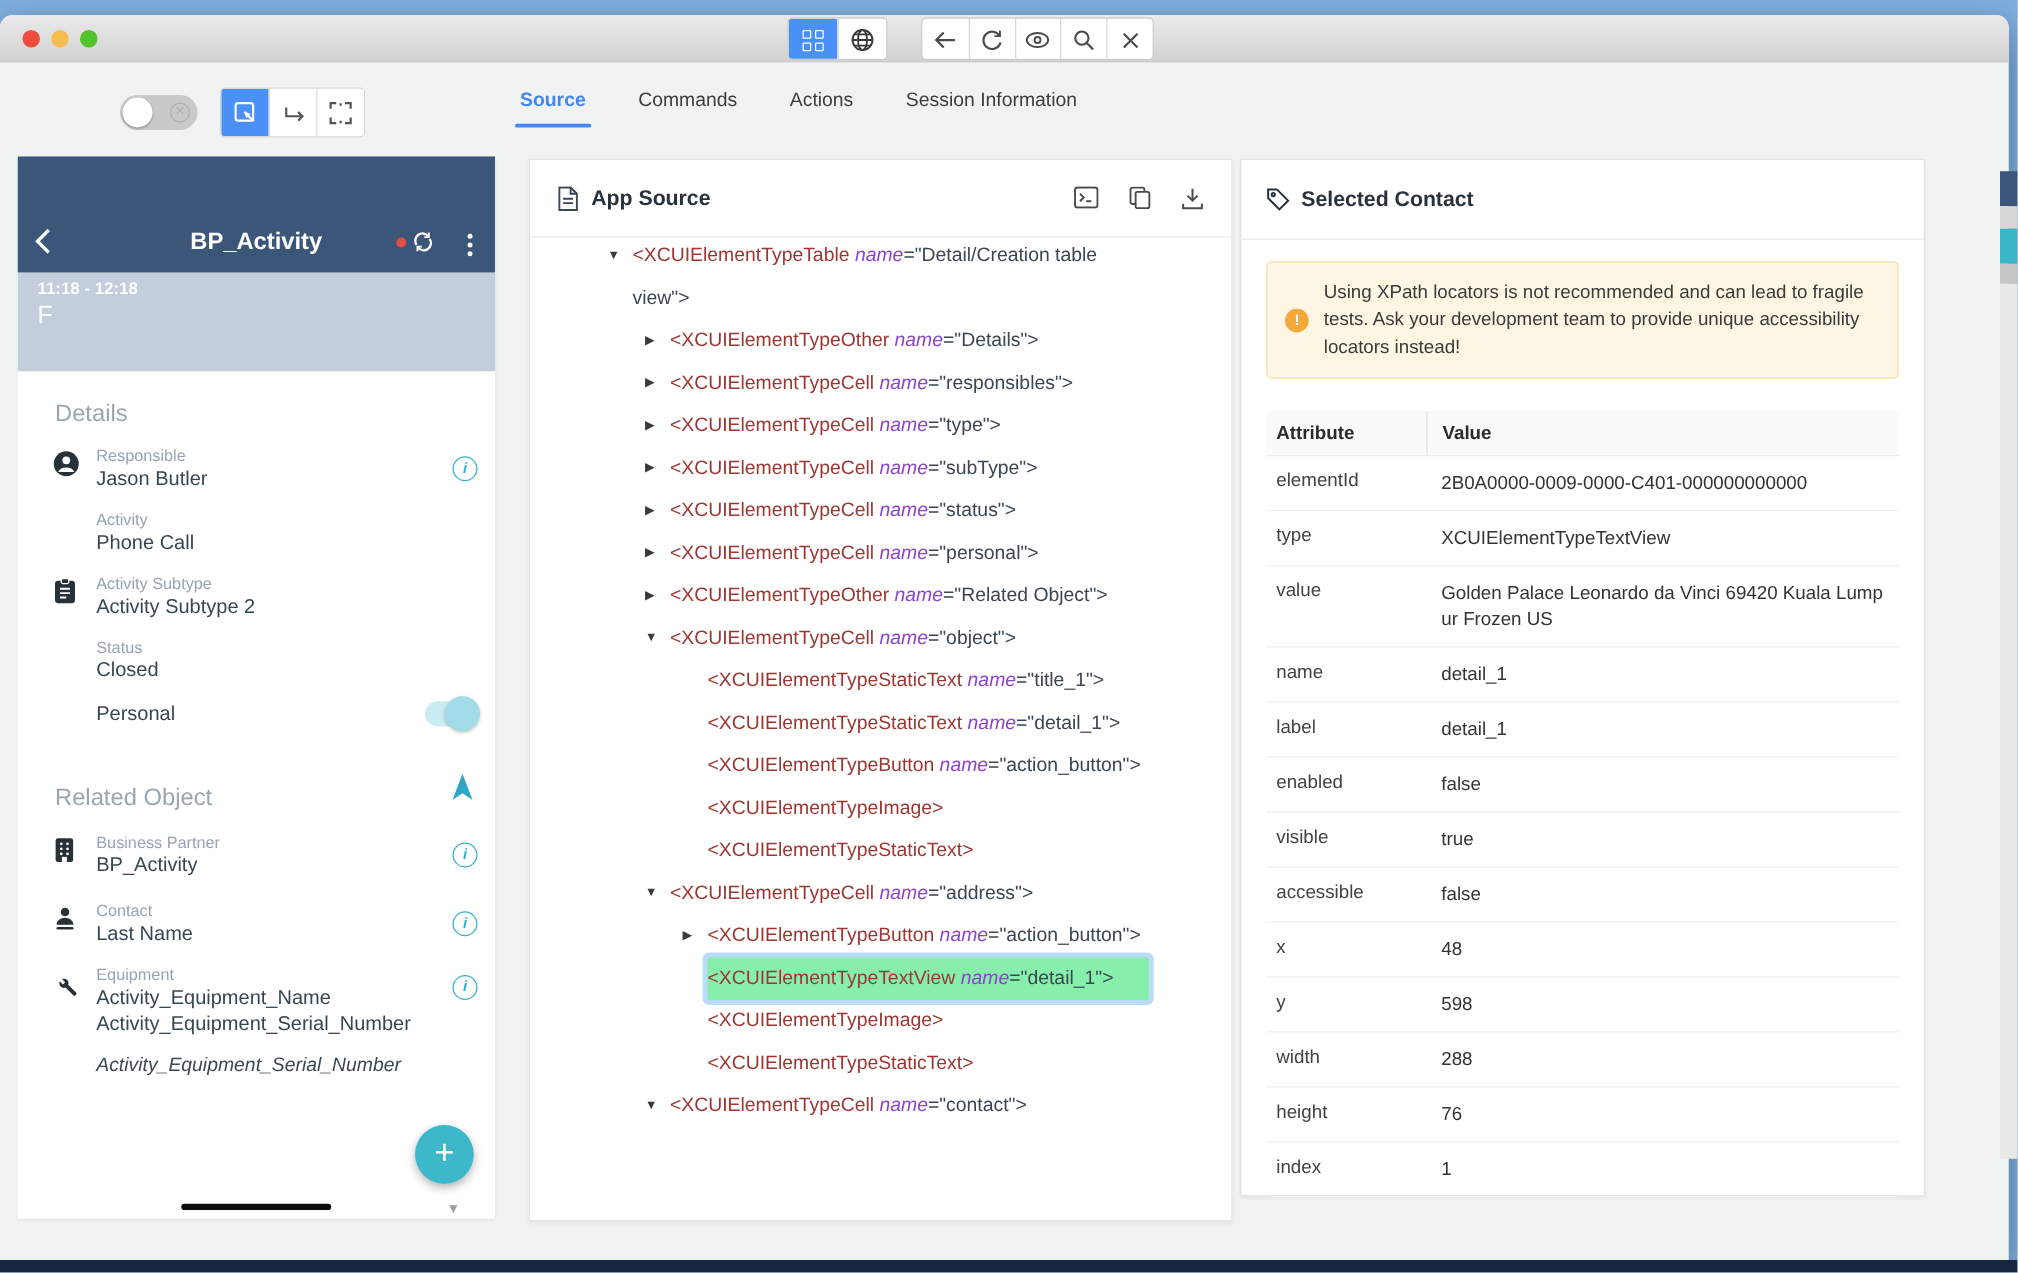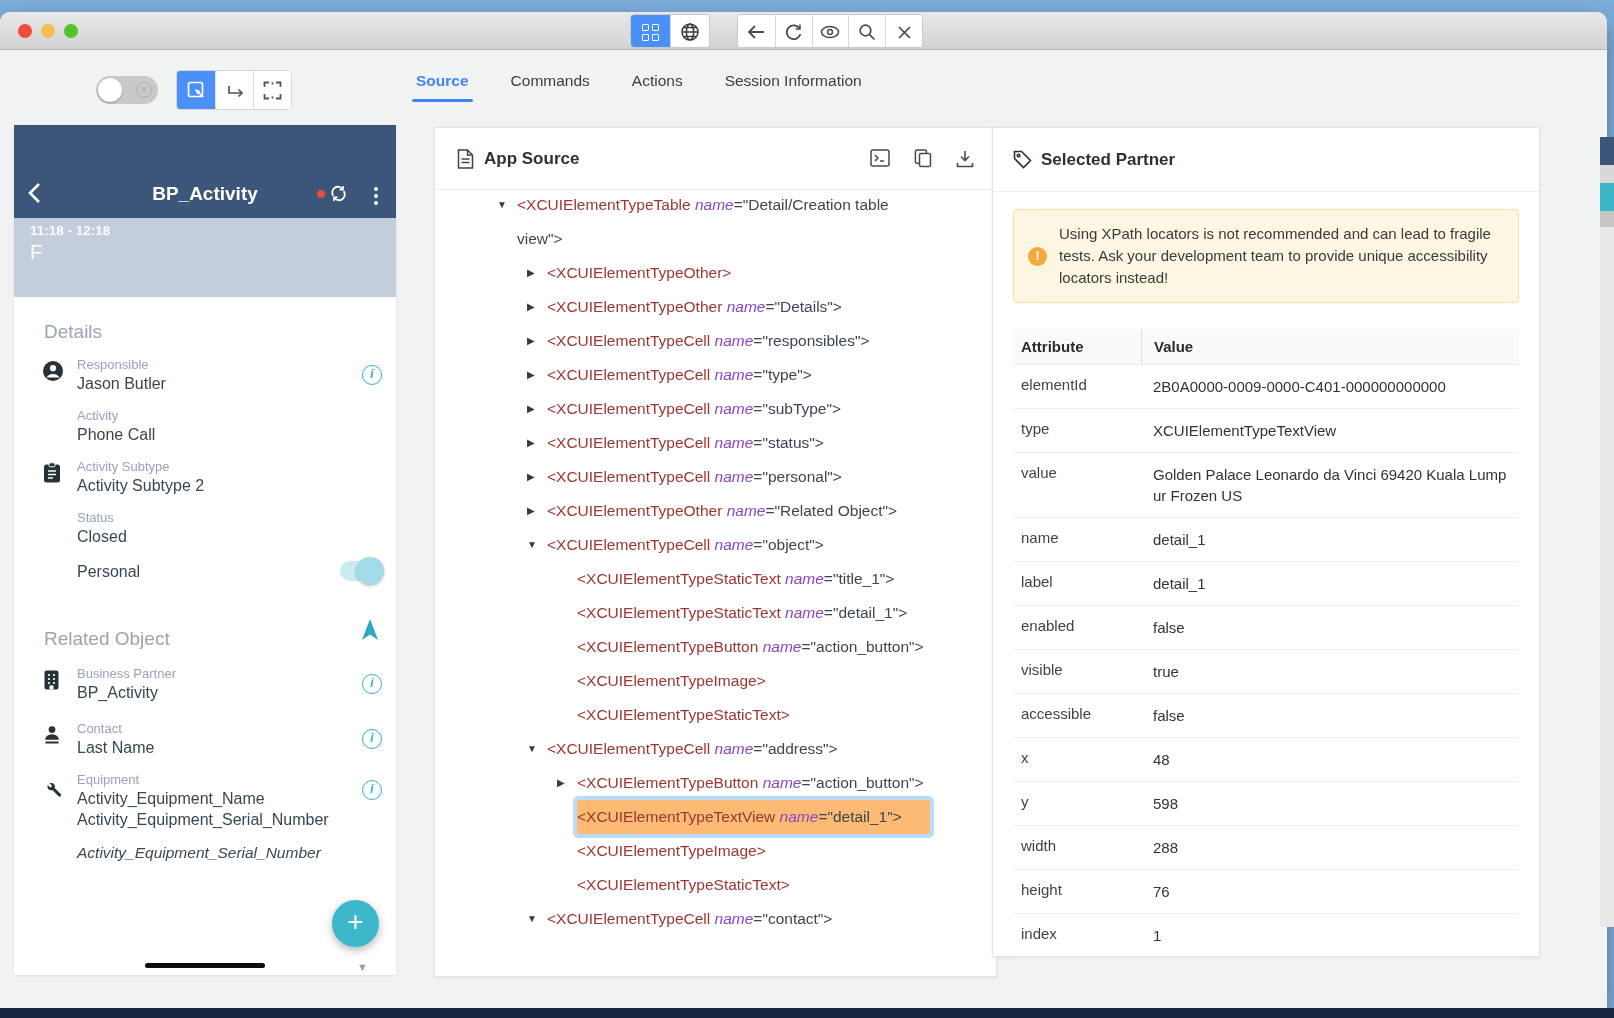--- a/index.html
+++ b/index.html
@@ -71,32 +71,32 @@
   .addr-block { position:relative; margin:16px 56px 0 63px; background:#a19ad8; padding:4px 10px; width:280px; }
   .addr-line { font-size:15.5px; font-style:italic; color:#3f435c; line-height:18px; }
   .nav-arrow { position:absolute; right:14px; top:320px; color:#2fa6c4; }
   .extra-italic { margin:14px 56px 0 63px; font-size:15.5px; font-style:italic; color:#3c4852; }
   .fab { position:absolute; right:17px; bottom:28px; width:47px; height:47px; border-radius:50%; background:#3db7ca;
          color:#fff; font-size:28px; font-weight:400; text-align:center; line-height:44px; box-shadow:0 3px 8px rgba(0,0,0,.3); }
   .home-bar { position:absolute; left:50%; transform:translateX(-50%); bottom:7px; width:120px; height:5px; background:#0d0d0d; border-radius:3px; }
   .scroll-hint { position:absolute; right:28px; bottom:2px; color:#9e9e9e; font-size:11px; }
 
   
-  .source-panel { left:434px; top:115px; width:563px; height:850px; overflow:hidden; }
+  .source-panel { left:423px; top:115px; width:563px; height:850px; overflow:hidden; }
   .src-header { height:62px; display:flex; align-items:center; padding:0 22px; border-bottom:1px solid #ececec; }
   .src-title { font-size:17px; font-weight:700; color:#28323c; margin-left:10px; flex:1; }
   .src-icons { display:flex; gap:24px; color:#4a4a4a; }
   .tree { padding:2px 66px 0 62px; margin-top:-4px; }
   .tree-row { line-height:34px; font-size:15.5px; cursor:default; }
   .tree-row .tw { display:inline-block; width:20px; vertical-align:top; color:#3a3a3a; font-size:10px; }
   .tree-row .tx { display:inline-block; width:calc(100% - 20px); vertical-align:top; }
   .t-tag { color:#9c3632; }
   .t-attr { color:#8b44c9; font-style:italic; }
   .t-val { color:#3b4650; }
-  .tree-row.sel .tx { background:#fdba74; box-shadow:0 0 0 4px #b9ddf8; border-radius:2px; }
+  .tree-row.sel .tx { background:#86efac; box-shadow:0 0 0 4px #b9ddf8; border-radius:2px; }
   .ind1{ padding-left:0; } .ind2{ padding-left:30px; } .ind3{ padding-left:60px; }
 
   
   .selected-panel { left:992px; top:115px; width:548px; height:830px; }
   .sel-header { height:64px; display:flex; align-items:center; padding:0 20px; border-bottom:1px solid #ececec; color:#28323c; }
   .sel-title { font-size:17px; font-weight:700; margin-left:9px; }
   .warn-box { margin:17px 20px 26px 20px; background:#fdf6e2; border:1px solid #f2e0a4; border-radius:4px;
               padding:13px 16px 13px 14px; display:flex; gap:12px; align-items:center; }
   .warn-ic { flex:0 0 19px; width:19px; height:19px; border-radius:50%; background:#f5a93d; color:#fff; font-size:12px; font-weight:700; text-align:center; line-height:19px; }
   .warn-text { font-size:15px; line-height:22px; color:#3a3a3a; }
@@ -380,21 +380,20 @@
         </svg>
         <svg width="18" height="19" viewBox="0 0 18 19" fill="none" stroke="#4a4a4a" stroke-width="1.6">
           <path d="M9 2 V11"></path>
             <path d="M5 7.5 L9 11.5 L13 7.5"></path>
             <path d="M1.5 14 V17.5 H16.5 V14"></path>
         </svg>
       </span>
     </div>
     <div class="tree">
         <div class="tree-row ind1"><span class="tw">▼</span><span class="tx"><span class="t-tag">&lt;XCUIElementTypeTable</span> <i class="t-attr">name</i><span class="t-val">="Detail/Creation table view"&gt;</span></span></div>
-        <div class="tree-row ind2"><span class="tw">▶</span><span class="tx"><span class="t-tag">&lt;XCUIElementTypeOther&gt;</span></span></div>
         <div class="tree-row ind2"><span class="tw">▶</span><span class="tx"><span class="t-tag">&lt;XCUIElementTypeOther</span> <i class="t-attr">name</i><span class="t-val">="Details"&gt;</span></span></div>
         <div class="tree-row ind2"><span class="tw">▶</span><span class="tx"><span class="t-tag">&lt;XCUIElementTypeCell</span> <i class="t-attr">name</i><span class="t-val">="responsibles"&gt;</span></span></div>
         <div class="tree-row ind2"><span class="tw">▶</span><span class="tx"><span class="t-tag">&lt;XCUIElementTypeCell</span> <i class="t-attr">name</i><span class="t-val">="type"&gt;</span></span></div>
         <div class="tree-row ind2"><span class="tw">▶</span><span class="tx"><span class="t-tag">&lt;XCUIElementTypeCell</span> <i class="t-attr">name</i><span class="t-val">="subType"&gt;</span></span></div>
         <div class="tree-row ind2"><span class="tw">▶</span><span class="tx"><span class="t-tag">&lt;XCUIElementTypeCell</span> <i class="t-attr">name</i><span class="t-val">="status"&gt;</span></span></div>
         <div class="tree-row ind2"><span class="tw">▶</span><span class="tx"><span class="t-tag">&lt;XCUIElementTypeCell</span> <i class="t-attr">name</i><span class="t-val">="personal"&gt;</span></span></div>
         <div class="tree-row ind2"><span class="tw">▶</span><span class="tx"><span class="t-tag">&lt;XCUIElementTypeOther</span> <i class="t-attr">name</i><span class="t-val">="Related Object"&gt;</span></span></div>
         <div class="tree-row ind2"><span class="tw">▼</span><span class="tx"><span class="t-tag">&lt;XCUIElementTypeCell</span> <i class="t-attr">name</i><span class="t-val">="object"&gt;</span></span></div>
         <div class="tree-row ind3"><span class="tw"></span><span class="tx"><span class="t-tag">&lt;XCUIElementTypeStaticText</span> <i class="t-attr">name</i><span class="t-val">="title_1"&gt;</span></span></div>
         <div class="tree-row ind3"><span class="tw"></span><span class="tx"><span class="t-tag">&lt;XCUIElementTypeStaticText</span> <i class="t-attr">name</i><span class="t-val">="detail_1"&gt;</span></span></div>
@@ -409,21 +408,21 @@
         <div class="tree-row ind2"><span class="tw">▼</span><span class="tx"><span class="t-tag">&lt;XCUIElementTypeCell</span> <i class="t-attr">name</i><span class="t-val">="contact"&gt;</span></span></div>
       </div>
   </div>
 
   <div class="panel selected-panel">
     <div class="sel-header">
       <svg width="19" height="19" viewBox="0 0 19 19" fill="none" stroke="#28323c" stroke-width="1.6">
         <path d="M1.5 1.5 H8.5 L17.5 10.5 L10.5 17.5 L1.5 8.5 Z"></path>
           <circle cx="5.6" cy="5.6" r="1.3"></circle>
       </svg>
-      <span class="sel-title">Selected Partner</span>
+      <span class="sel-title">Selected Contact</span>
     </div>
 
     <div class="warn-box">
       <span class="warn-ic">!</span>
       <span class="warn-text">Using XPath locators is not recommended and can lead to fragile tests. Ask your development team to provide unique accessibility locators instead!</span>
     </div>
 
     <div class="attr-table">
       <div class="attr-hrow">
         <div class="attr-hcell">Attribute</div>

